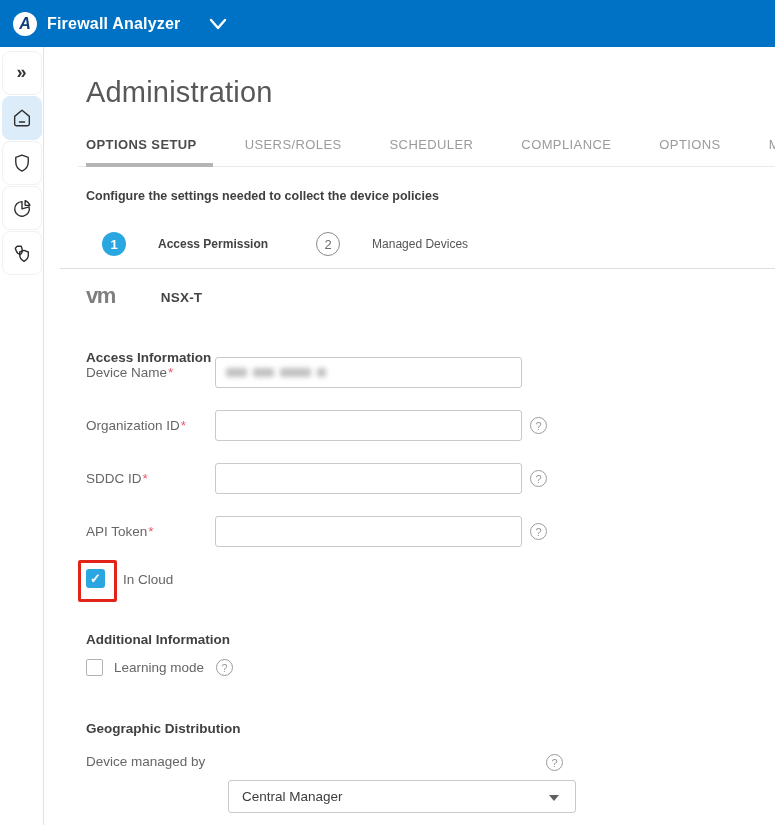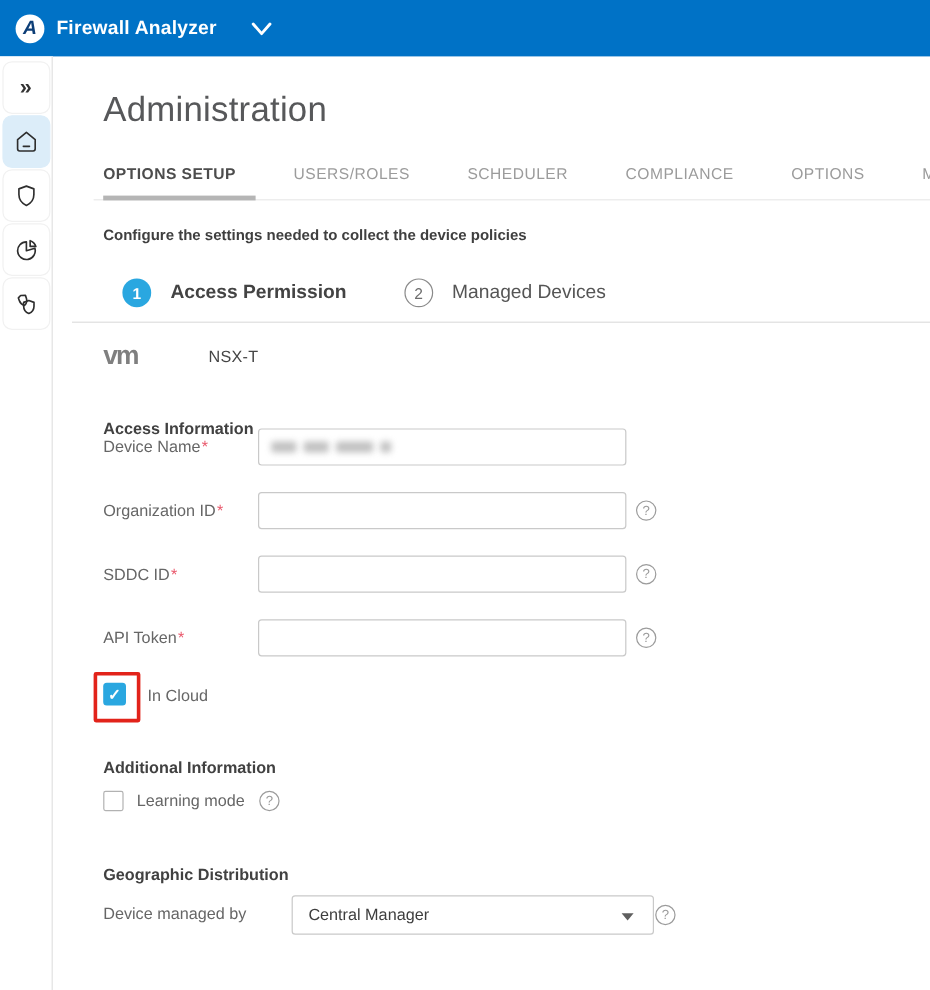--- a/index.html
+++ b/index.html
@@ -34,31 +34,31 @@
   .tab-line { position:absolute; left:78px; top:166px; width:697px; height:1px; background:#e9e9e9; }
 
   .desc { position:absolute; left:86px; top:189px; font-size:12.5px; font-weight:700; color:#3f3f3f; }
 
   
   .stepper { position:absolute; left:102px; top:232px; display:flex; align-items:center; }
   .step-circle { width:24px; height:24px; border-radius:50%; display:flex; align-items:center;
              justify-content:center; font-size:13px; }
   .step-circle.active { background:#2aa7e0; color:#fff; font-weight:700; }
   .step-circle.inactive { background:#fff; border:1.5px solid #8a8a8a; color:#6d6d6d; }
-  .step-label { margin-left:16px; font-size:16px; }
+  .step-label { margin-left:32px; font-size:12px; }
   .step-label.active { font-weight:700; color:#434343; margin-right:48px; }
   .step-label.inactive { color:#555; }
 
   .divider { position:absolute; left:60px; top:268px; width:715px; height:1px; background:#dedede; }
 
   
   .vendor { position:absolute; left:86px; top:286px; display:flex; align-items:center; height:22px;gap:44px; }
   .vm-logo { font-size:22px; font-weight:700; color:#7f7f7f; letter-spacing:-1.5px; line-height:1;
              padding-bottom:3px; }
-  .device-type { margin-left:15px; font-size:13.5px; font-weight:400; color:#454545; letter-spacing:.2px; }
+  .device-type { margin-left:2px; font-size:13.5px; font-weight:700; color:#454545; letter-spacing:.2px; }
 
   .section-heading { position:absolute; left:86px; font-size:13.5px; font-weight:700; color:#414141; }
 
   
   .field-label { position:absolute; left:86px; font-size:13.5px; color:#666; }
   .req { color:#e9576b; margin-left:1px; }
   .text-input { position:absolute; left:215px; width:307px; height:31px; border:1px solid #c9c9c9;
              border-radius:3px; background:#fff; font-size:13.5px; color:#333; padding:0 10px;
              font-family:"Liberation Sans", sans-serif; outline:none; }
   .help-icon { position:absolute; left:530px; width:17px; height:17px; border:1px solid #9b9b9b;
@@ -74,22 +74,22 @@
              border:3px solid #e2231a; border-radius:2px; pointer-events:none; }
   .checkbox { position:absolute; display:flex; align-items:center; justify-content:center;
              cursor:pointer; border-radius:3px; }
   .checkbox.checked { left:86px; top:569px; width:19px; height:19px; background:#2aa7e0;
              color:#fff; font-size:13px; font-weight:700; }
   .checkbox.unchecked { left:86px; top:659px; width:17px; height:17px; background:#fff;
              border:1px solid #b2b2b2; border-radius:2px; }
   .check-label { position:absolute; font-size:13.5px; color:#666; }
 
   
-  .dropdown { position:absolute; left:228px; top:746px; width:302px; height:33px;
-             border:1px solid #c9c9c9; border-radius:3px; background:#fff; cursor:pointer;margin-left:15px; }
+  .dropdown { position:absolute; left:228px; top:780px; width:348px; height:33px;
+             border:1px solid #c9c9c9; border-radius:3px; background:#fff; cursor:pointer; }
   .dropdown-value { position:absolute; left:13px; top:0; line-height:31px; font-size:13.5px; color:#3d3d3d; }
   .dropdown-caret { position:absolute; right:16px; top:14px; width:0; height:0;
              border-left:5px solid transparent; border-right:5px solid transparent;
              border-top:6px solid #5f5f5f; }
 </style>
 </head>
 <body>
 
 <div id="app">
 

